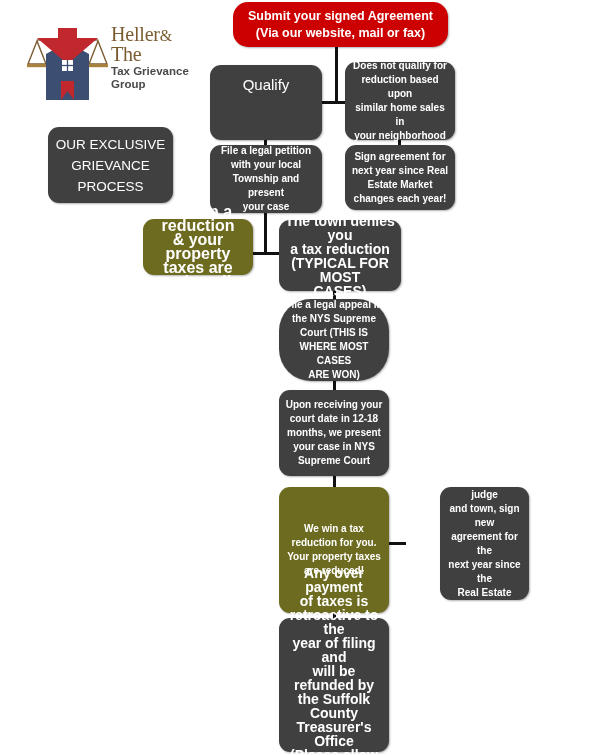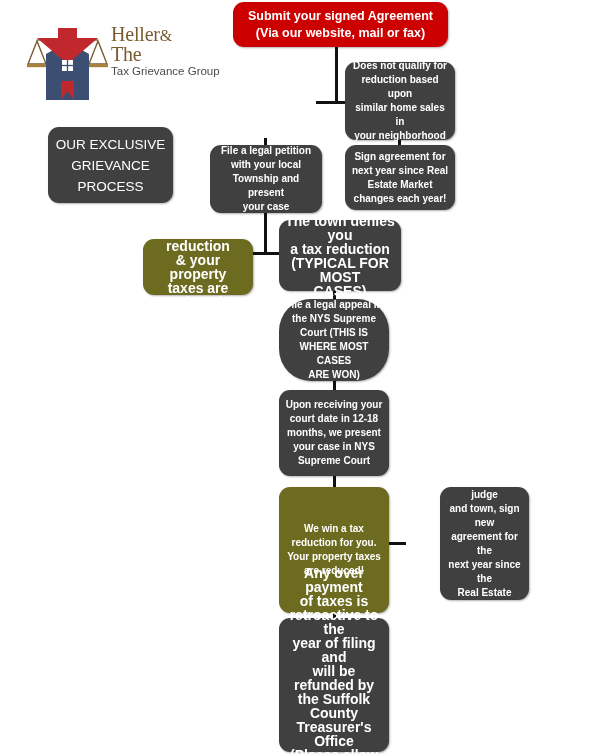--- a/index.html
+++ b/index.html
@@ -33,21 +33,21 @@
     box-shadow: 1px 1px 2px rgba(0,0,0,0.30);
   }
   .node .txt {
     display: block;
     width: 100%;
     padding: 0 5px;
     box-sizing: border-box;
     white-space: pre-line;
   }
   .navy  { background: #404040; }
-  .red   { background: #cc0000; }
+  .red   { background: #cc0000; border-radius: 15px; }
   .olive { background: #6d6b1f; }
 
   .bold   { font-weight: bold; }
   .light  { font-weight: normal; }
 
   .connector {
     position: absolute;
     background: #111111;
     z-index: 1;
   }
@@ -83,20 +83,21 @@
     letter-spacing: -0.2px;
     display: block;
   }
   .logo-tag {
     font-family: "Liberation Sans", sans-serif;
     color: #4a4a4a;
     font-size: 11.5px;
     line-height: 13px;
     display: block;
     margin-top: 1px;
+    font-weight: bold;
   }
 </style>
 </head>
 <body>
 
 <div id="canvas">
 
   <div id="logo-block">
     <svg id="logo-mark" viewBox="0 0 85 80">
 
@@ -151,20 +152,23 @@
     <span class="txt">OUR EXCLUSIVE
 GRIEVANCE
 PROCESS</span>
   </div>
 
   <div class="node red bold" style="left:233px; top:2px; width:215px; height:45px; font-size:12.5px; line-height:17px;">
     <span class="txt">Submit your signed Agreement
 (Via our website, mail or fax)</span>
   </div>
 
+  <div class="node navy light" style="left:210px; top:65px; width:112px; height:75px; font-size:15px; line-height:18px; align-items:flex-start; padding-top:11px;">
+    <span class="txt">Qualify</span>
+  </div>
 
   <div class="node navy bold" style="left:345px; top:62px; width:110px; height:78px; font-size:10px; line-height:14px;">
     <span class="txt">Does not qualify for
 reduction based upon
 similar home sales in
 your neighborhood</span>
   </div>
 
   <div class="node navy bold" style="left:345px; top:145px; width:110px; height:65px; font-size:10px; line-height:14px;">
     <span class="txt">Sign agreement for
@@ -173,21 +177,21 @@
 changes each year!</span>
   </div>
 
   <div class="node navy bold" style="left:210px; top:145px; width:112px; height:68px; font-size:10px; line-height:14px;">
     <span class="txt">File a legal petition
 with your local
 Township and present
 your case</span>
   </div>
 
-  <div class="node olive bold" style="left:143px; top:219px; width:110px; height:56px; font-size:14px; line-height:14px;margin-top:20px;">
+  <div class="node olive bold" style="left:143px; top:219px; width:110px; height:56px; font-size:16px; line-height:14px;">
     <span class="txt">We win a reduction
 &amp; your property
 taxes are reduced!</span>
   </div>
 
   <div class="node navy bold" style="left:279px; top:220px; width:122px; height:71px; font-size:14px; line-height:14px;">
     <span class="txt">The town denies you
 a tax reduction
 (TYPICAL FOR MOST
 CASES)</span>

